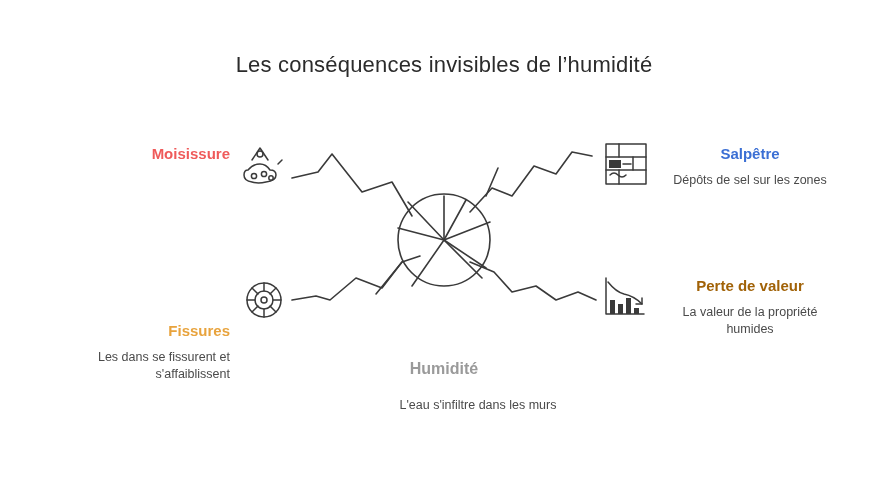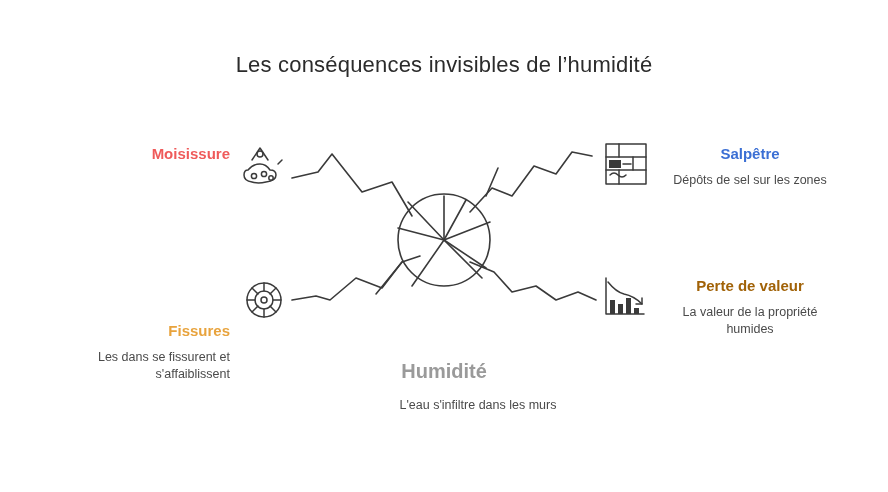--- a/index.html
+++ b/index.html
@@ -93,21 +93,21 @@
   .icon-fissures   { left: 238px; top: 272px; }
   .icon-salpetre   { left: 600px; top: 138px; }
   .icon-perte      { left: 598px; top: 270px; }
 
   .center-label {
     position: absolute;
     top: 360px;
     left: 0;
     width: 888px;
     text-align: center;
-    font-size: 20px;
+    font-size: 16px;
     font-weight: bold;
     color: #9a9a9a;
   }
   .center-desc {
     position: absolute;
     top: 398px;
     left: 0;
     width: 888px;
     text-align: center;
     font-size: 12.5px;

